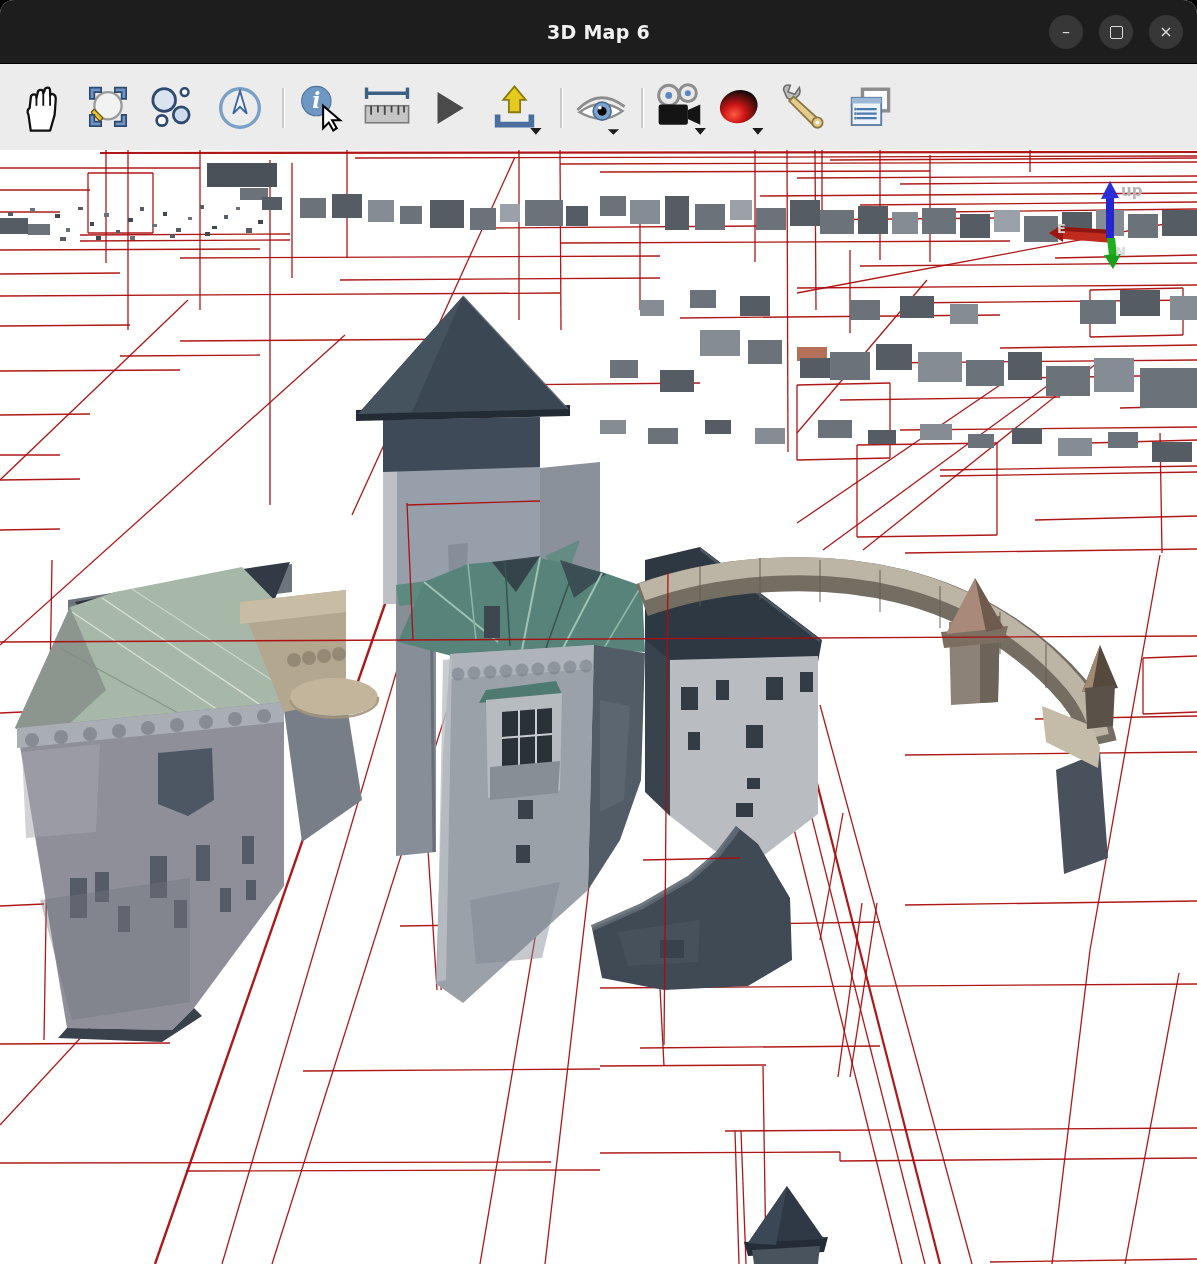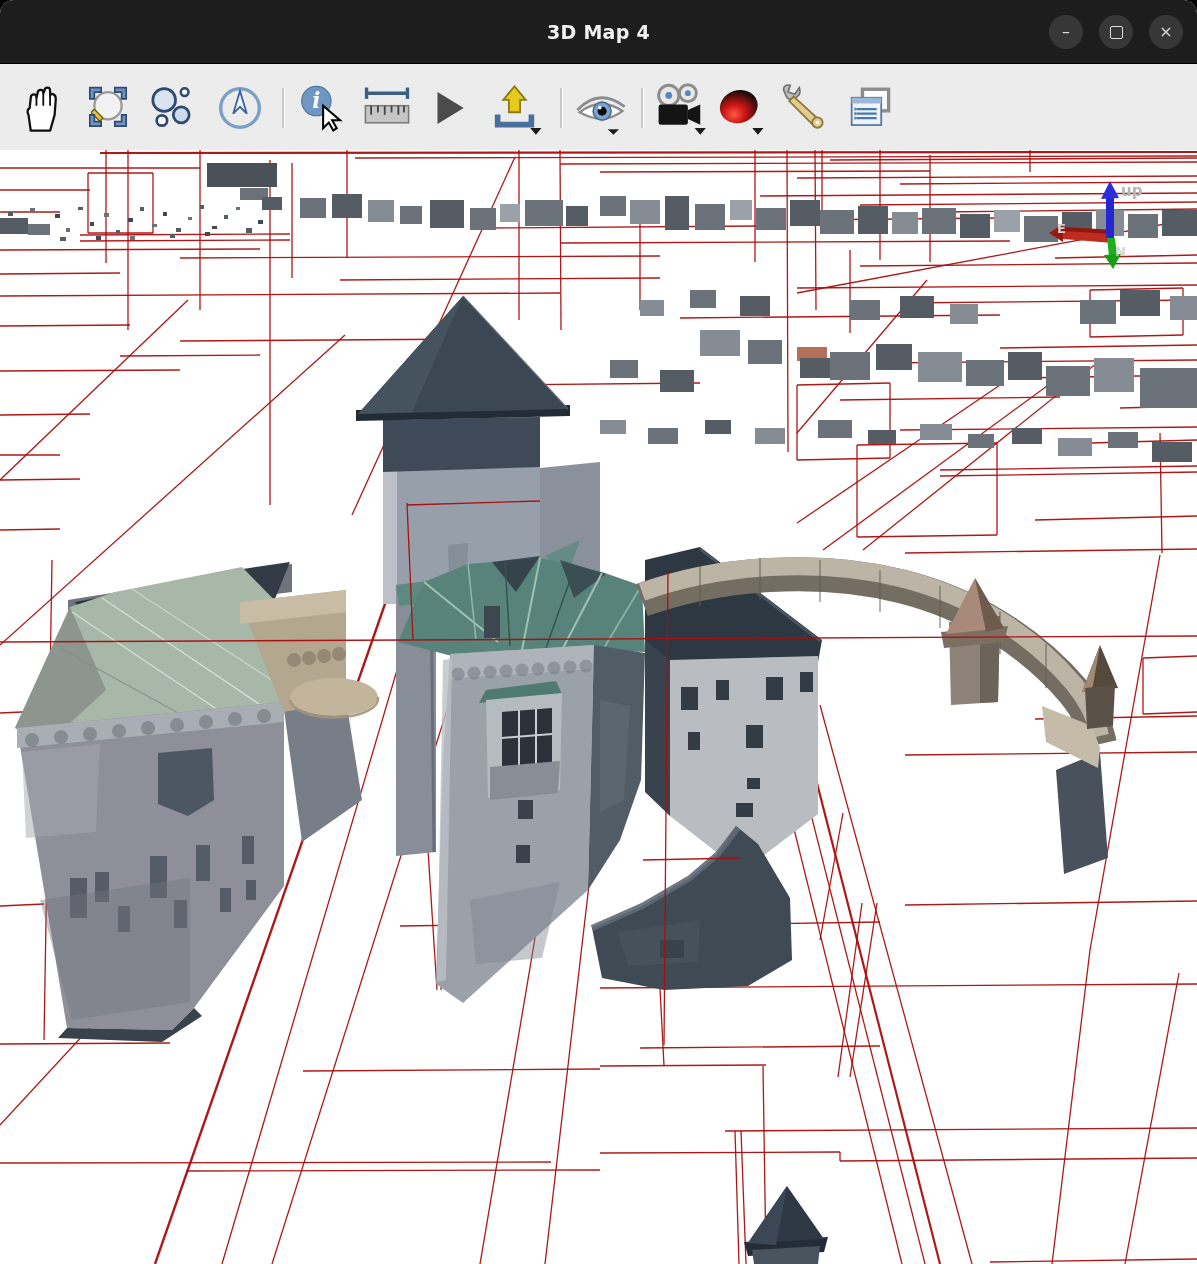--- a/index.html
+++ b/index.html
@@ -23,21 +23,21 @@
   .viewport{position:absolute;left:0;top:150px;width:1197px;height:1203px;background:var(--c-viewport);}
   .viewport svg{display:block;}
   text.axis-label{font-family:"DejaVu Sans","Liberation Sans",sans-serif;font-weight:bold;}
 </style>
 </head>
 <body>
 
 <div class="window">
 
   <div class="titlebar">
-    <div class="title">3D Map 4</div>
+    <div class="title">3D Map 6</div>
     <div class="winbtns">
       <div class="winbtn">–</div>
       <div class="winbtn max">
           <span></span>
         </div>
       <div class="winbtn">×</div>
     </div>
   </div>
 
   <div class="toolbar">

